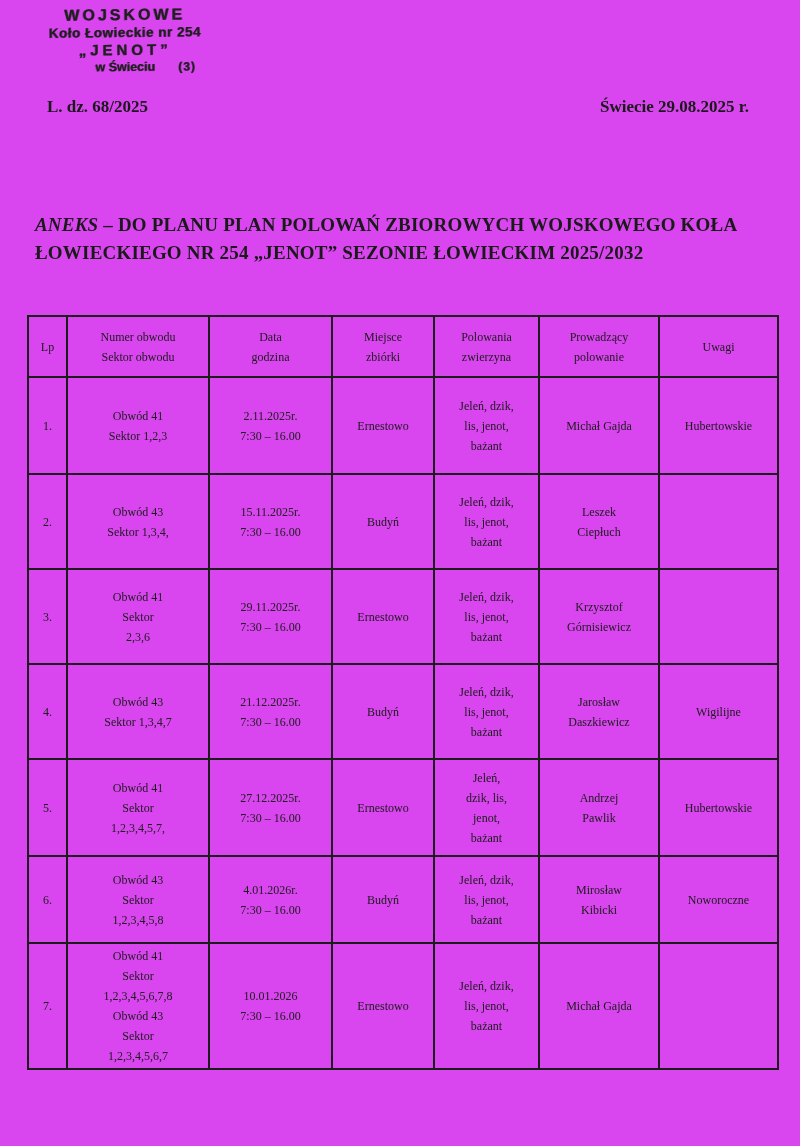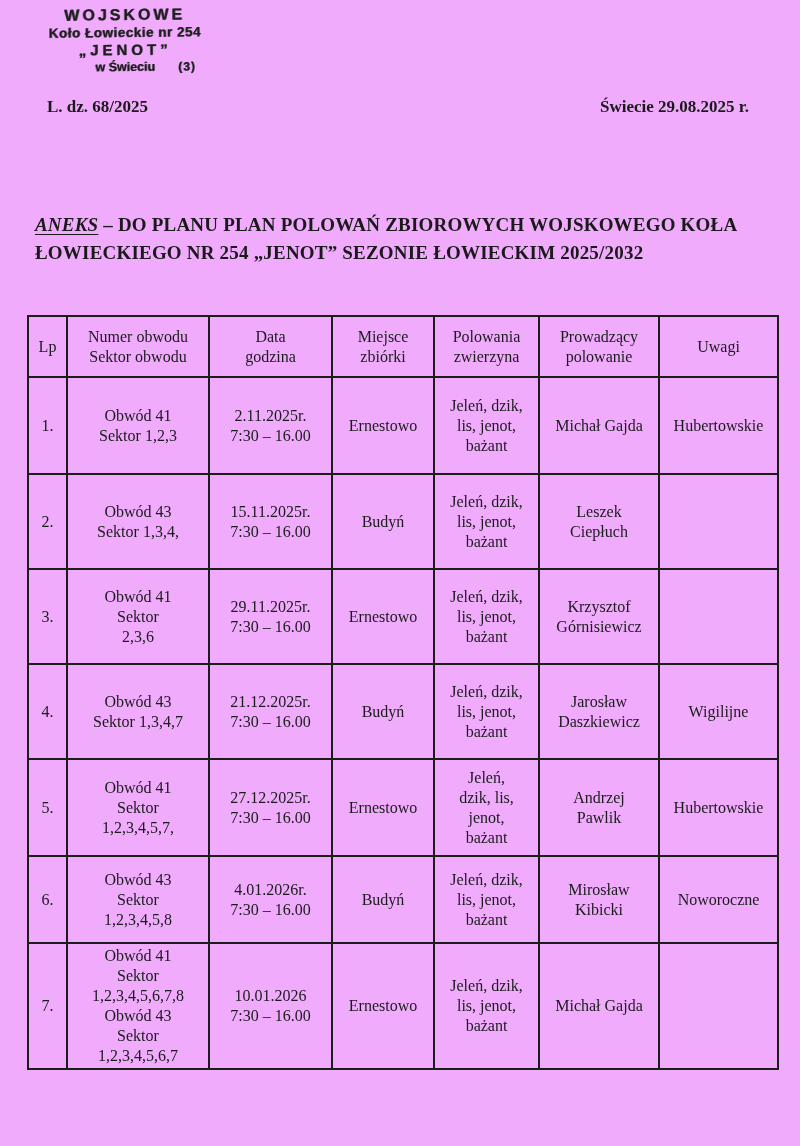--- a/index.html
+++ b/index.html
@@ -4,21 +4,21 @@
 <style>
   html, body {
     margin: 0;
     padding: 0;
     background: #ffffff;
   }
   .page {
     position: relative;
     width: 800px;
     height: 1146px;
-    background: #f0abfc;
+    background: #d946ef;
     font-family: "Liberation Serif", serif;
     color: #1a1a1a;
     overflow: hidden;
   }
 
   
   .stamp {
     position: absolute;
     left: 6px;
     top: 6px;
@@ -60,33 +60,32 @@
     top: 211px;
     width: 722px;
     font-size: 19px;
     font-weight: 700;
     line-height: 28px;
     letter-spacing: 0.2px;
     margin: 0;
   }
   .title-lead {
     font-style: italic;
-    text-decoration: underline;
     text-underline-offset: 3px;
   }
 
   
   table.plan {
     position: absolute;
     left: 27px;
     top: 315px;
     width: 750px;
     border-collapse: collapse;
     table-layout: fixed;
-    font-size: 16px;
+    font-size: 12px;
     color: #1b1b1b;
   }
   table.plan th,
   table.plan td {
     border: 2px solid #1c1c1c;
     text-align: center;
     vertical-align: middle;
     white-space: pre-line;
     line-height: 20px;
     padding: 2px 3px;

